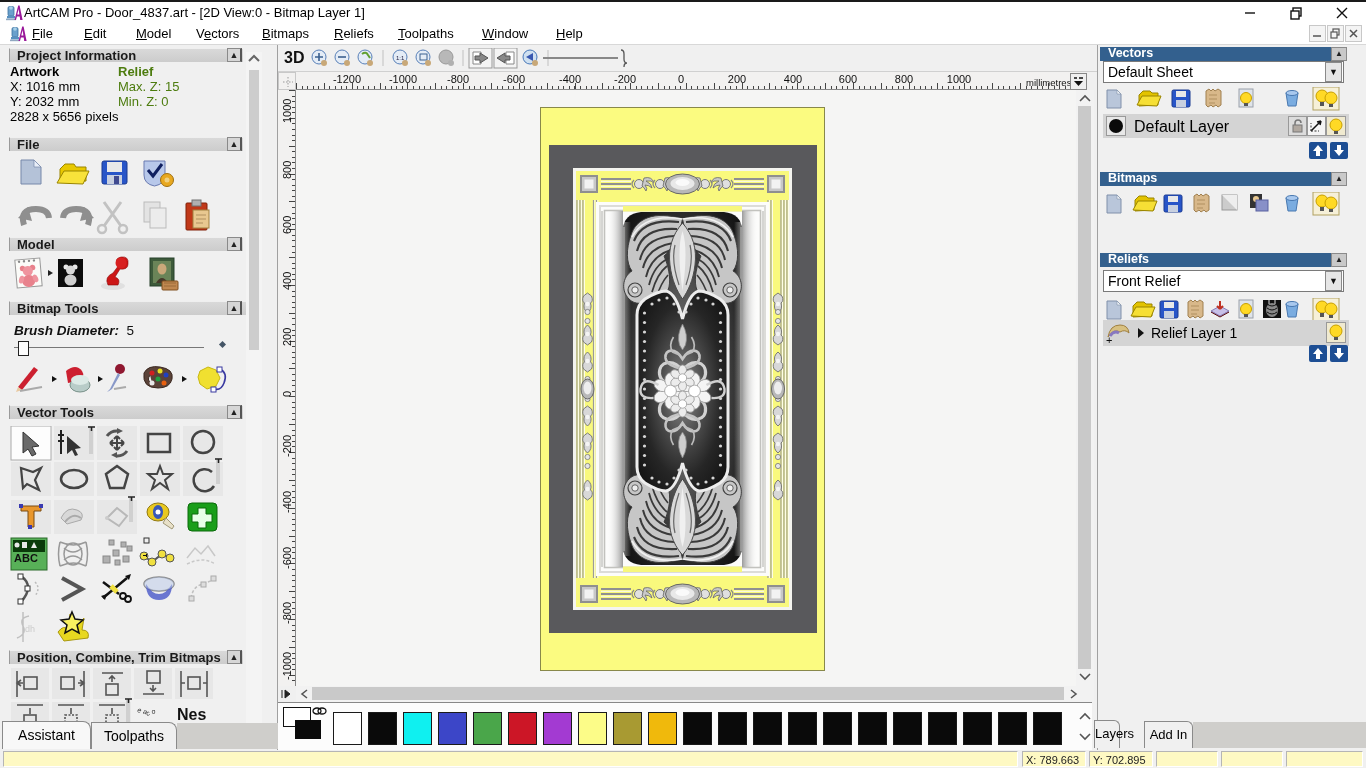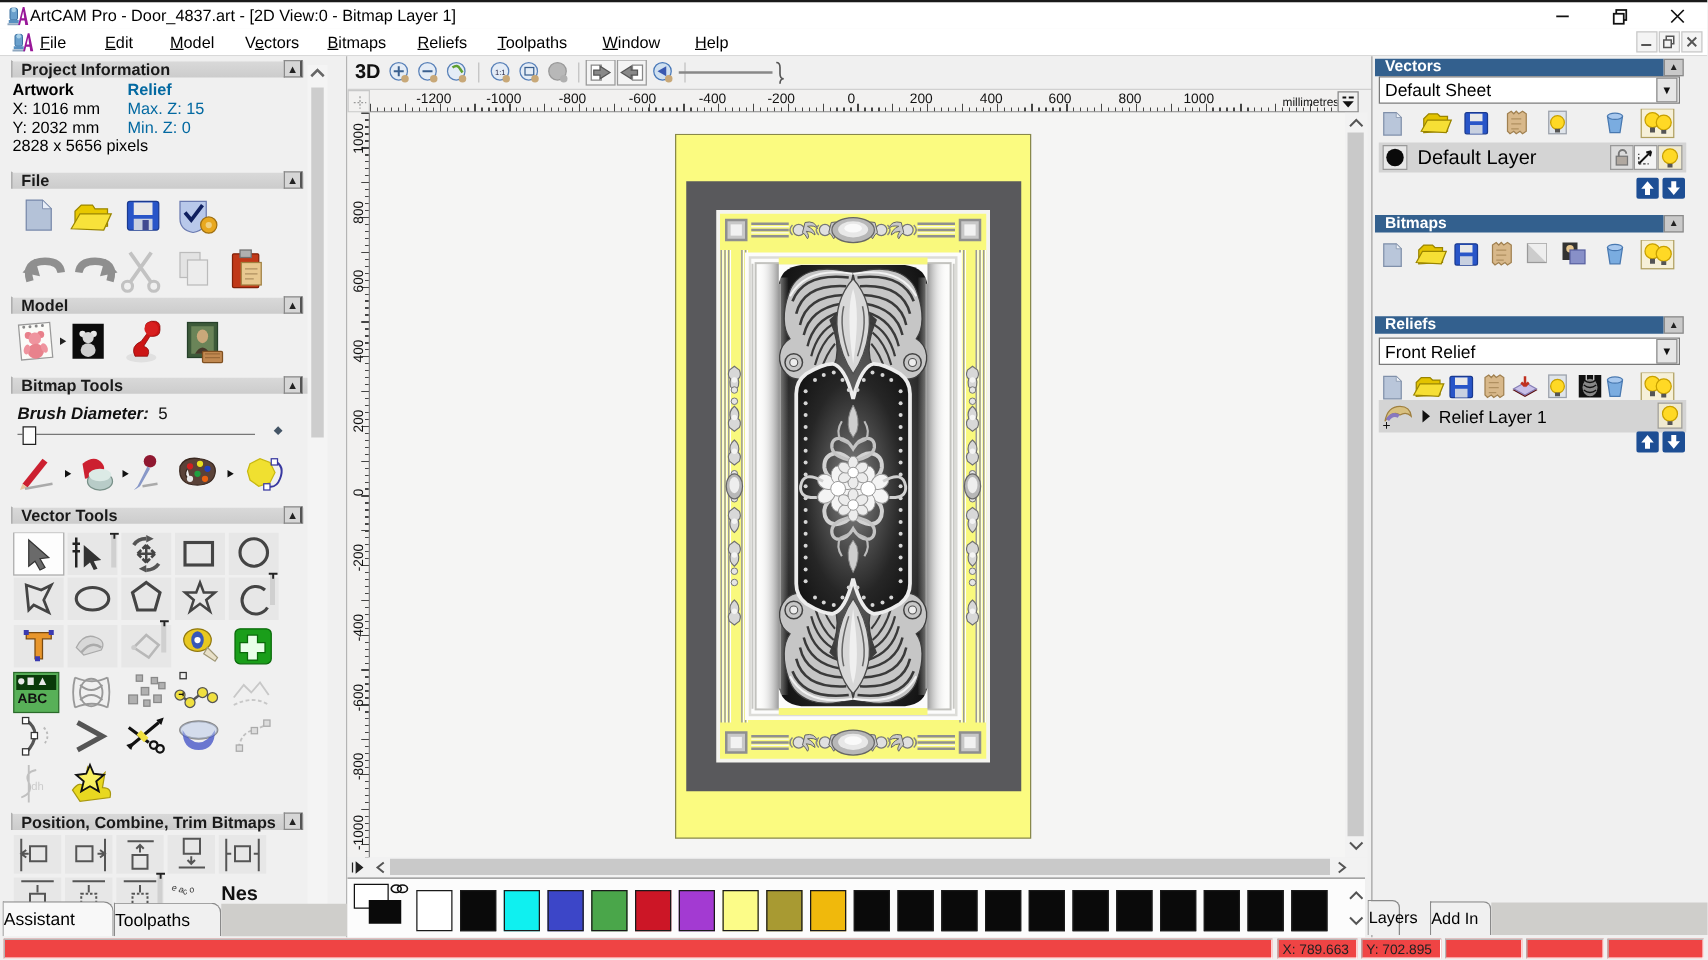--- a/index.html
+++ b/index.html
@@ -42,24 +42,24 @@
 .hl { position:absolute; top:1px; transform:translateX(-50%); font-size:11px; }
 .vl { position:absolute; left:1px; transform:translateY(-50%) rotate(-90deg); transform-origin:center; font-size:11px; width:16px; text-align:center; }
 .sbar { position:absolute; background:#f0f0f0; }
 
 
 #palette { position:absolute; left:0; top:657px; width:814px; height:48px; background:#fcfcfc; border-top:1px solid #888; }
 .sw { position:absolute; top:9px; width:29px; height:33px; border:1px solid #1a1a1a; }
 
 
 #statusbar { left:0; top:750px; width:1366px; height:18px; background:#f0f0f0; }
-.stbox { position:absolute; top:1px; height:16px; border:1px solid #b5b5b5; border-bottom-color:#fff; border-right-color:#fff; background:#ef4444; font-size:11px; color:#222; padding:2px 0 0 3px; white-space:nowrap; overflow:hidden; }
-
-
-.tab { position:absolute; height:26px; background:#f0f0f0; border:1px solid #8a8a8a; border-bottom:none; border-radius:0 6px 0 0; font-size:14px; color:#000; text-align:left; padding-top:5px; }
+.stbox { position:absolute; top:1px; height:16px; border:1px solid #b5b5b5; border-bottom-color:#fff; border-right-color:#fff; background:#fef9c3; font-size:11px; color:#222; padding:2px 0 0 3px; white-space:nowrap; overflow:hidden; }
+
+
+.tab { position:absolute; height:26px; background:#f0f0f0; border:1px solid #8a8a8a; border-bottom:none; border-radius:0 6px 0 0; font-size:14px; color:#000; text-align:center; padding-top:5px; }
 .texture { position:absolute; background:#cfcecb; }
 </style>
 </head>
 <body>
 <div id="topline" class="abs"></div>
 <div id="titlebar" class="abs">
   <svg class="abs" style="left:5px;top:2px" width="18" height="18" viewBox="0 0 18 18">
       <rect x="3" y="2.5" width="6" height="9.5" rx="1.5" fill="#6aa0cc" stroke="#3a70a0" stroke-width="0.8"></rect>
       <circle cx="6" cy="4" r="1.8" fill="#a8d0e8"></circle>
       <rect x="2" y="12" width="8" height="2.4" fill="#5890c0"></rect>
@@ -109,21 +109,21 @@
       </svg></div>
 </div>
 
 <div id="leftpanel" class="abs">
 
   <div class="shead" style="left:9px;top:3px;width:234px">Project Information</div>
   <div class="collbtn" style="left:227px;top:3px">▲</div>
   <div class="abs" style="left:10px;top:19px;font-size:13px;color:#000;line-height:15px">
     <b>Artwork</b><br>X: 1016 mm<br>Y: 2032 mm<br>2828 x 5656 pixels
   </div>
-  <div class="abs" style="left:102px;top:19px;font-size:13px;color:#0369a1;line-height:15px">
+  <div class="abs" style="left:118px;top:19px;font-size:13px;color:#4d7c0f;line-height:15px">
     <b>Relief</b><br>Max. Z: 15<br>Min. Z: 0
   </div>
 
   <div class="shead" style="left:9px;top:92px;width:234px">File</div>
   <div class="collbtn" style="left:227px;top:92px">▲</div>
   <svg class="abs" style="left:14px;top:112px" width="220" height="78" viewBox="0 0 220 78">
     <path d="M7 3 h13 l7 7 v17 h-20 z" fill="#b4c2d8" stroke="#7788aa"></path>
       <path d="M20 3 l0 7 7 0 z" fill="#e8eef8" stroke="#7788aa" stroke-width=".7"></path>
     <path d="M46 12 l5 -5 h9 l2 3 h10 v14 l-26 1 z" fill="#e8c800" stroke="#9a8500"></path>
       <path d="M43 26 l7 -12 h25 l-6 13 z" fill="#f8e23a" stroke="#9a8500"></path>

